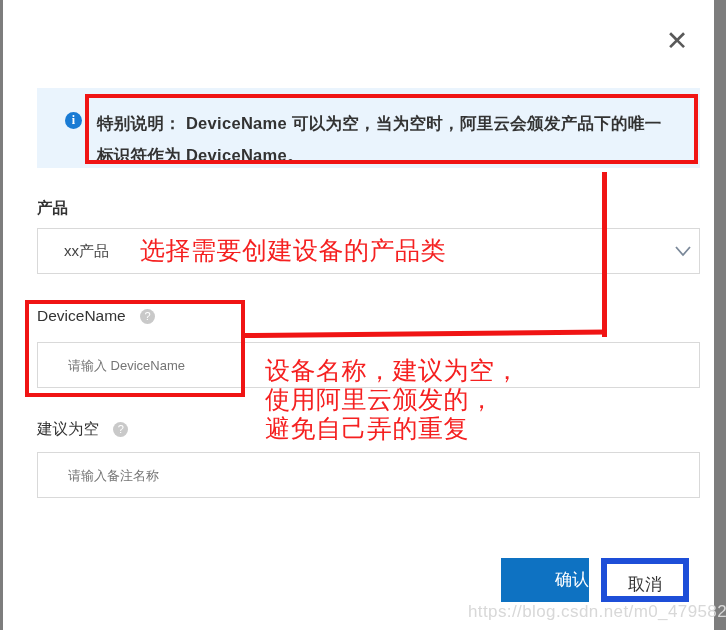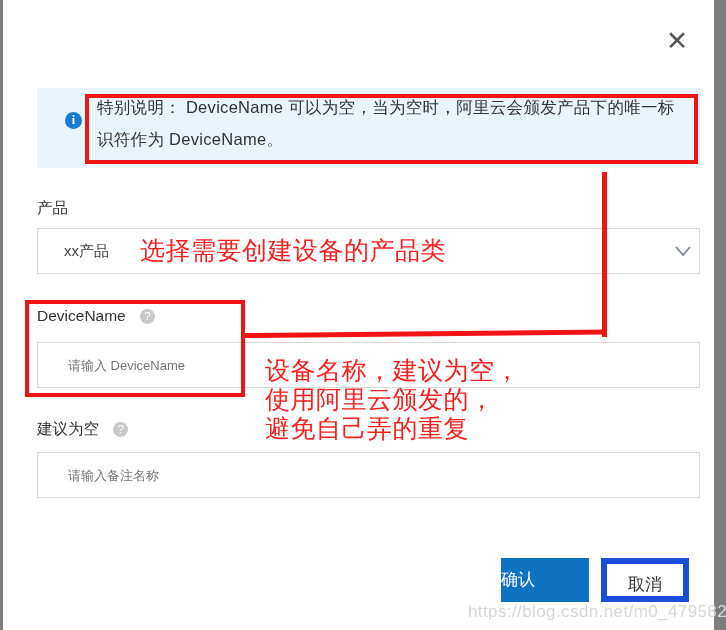--- a/index.html
+++ b/index.html
@@ -97,26 +97,27 @@
     background: #1a7bd4;
     color: #ffffff;
     font-size: 12px;
     font-weight: bold;
     line-height: 17px;
     text-align: center;
     font-family: "Liberation Serif", serif;
   }
   #info-text {
     position: absolute;
-    left: 60px; top: 3px;
+    left: 60px; top: 19px;
     width: 580px;
     font-size: 16.5px;
     line-height: 32px;
     color: #333333;
     letter-spacing: 0.3px;
+    font-weight: bold;
   }
 
   
   .field-label {
     position: absolute;
     font-size: 15.5px;
     color: #333333;
   }
   .input-box {
     position: absolute;
@@ -124,21 +125,21 @@
     border: 1px solid #d9d9d9;
     background: #ffffff;
     height: 46px;
     font-size: 13px;
     color: #999999;
     line-height: 44px;
     padding-left: 30px;
   }
   .input-box.has-value { color: #333333; }
 
-  #label-product { left: 34px; top: 198px; }
+  #label-product { left: 34px; top: 198px; font-weight: bold; }
   #select-product {
     left: 34px; top: 228px;
     width: 663px;
     font-size: 15px;
     color: #444444;
     padding-left: 26px;
   }
   #select-chevron {
     position: absolute;
     right: 20px; top: 240px;
@@ -163,21 +164,21 @@
 
   
   #confirm-button {
     position: absolute;
     left: 498px; top: 558px;
     width: 88px; height: 44px;
     background: #0e72c2;
     color: #ffffff;
     font-size: 17px;
     line-height: 44px;
-    text-align: left;
+    text-align: right;
     cursor: pointer;
     border: none;
   }
   #cancel-button {
     position: absolute;
     left: 598px; top: 558px;
     width: 88px; height: 44px;
     background: #ffffff;
     border: 6px solid #1d4ed8;
     box-sizing: border-box;

